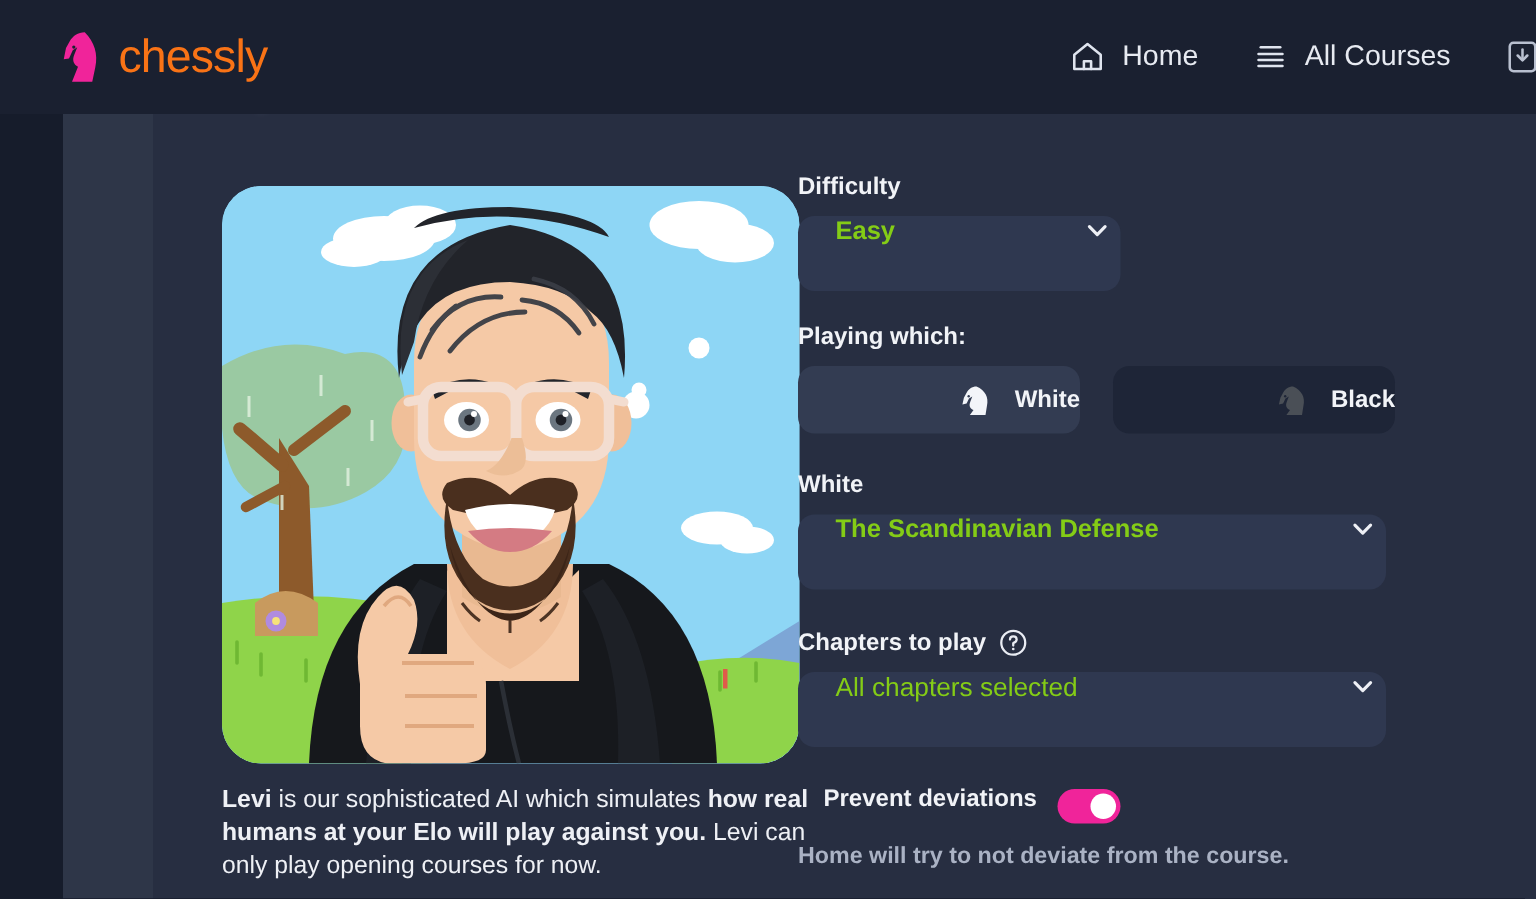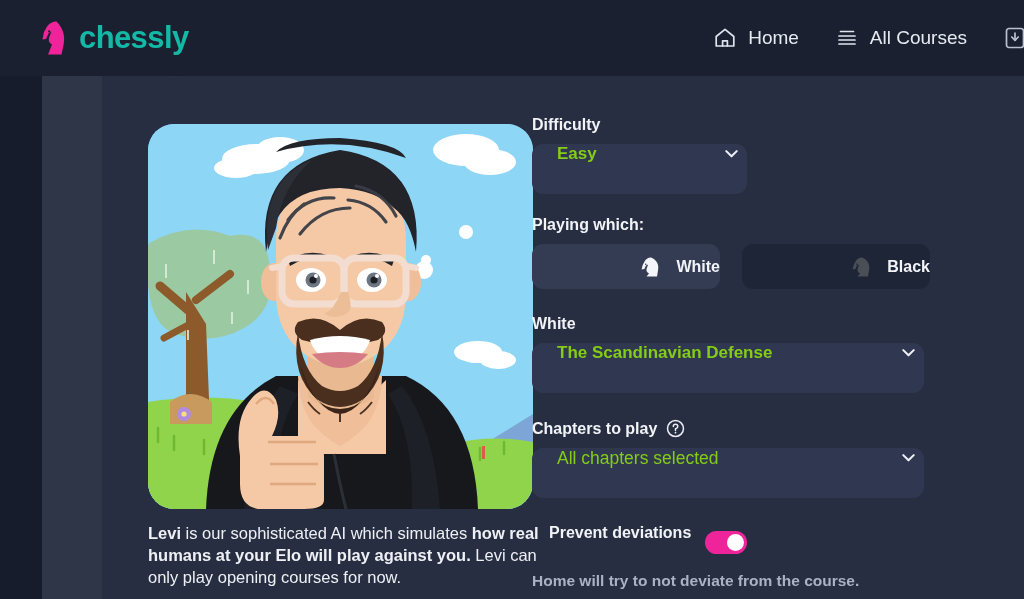--- a/index.html
+++ b/index.html
@@ -32,21 +32,21 @@
 
   
   .header {
     position: absolute; left: 0; top: 0; width: 1024px; height: 76px;
     background: #1a2030;
     display: flex; align-items: center;
     z-index: 5;
   }
   .logo { display: flex; align-items: center; margin-left: 42px; gap: 7px; }
   .logo-mark { width: 30px; height: 34px; display: block; }
-  .logo-text { font-size: 31px; font-weight: bold; color: #14b8a6; letter-spacing: -0.6px; }
+  .logo-text { font-size: 31px; font-weight: normal; color: #f97316; letter-spacing: -0.6px; }
 
   .nav { margin-left: auto; display: flex; align-items: center; gap: 36px; padding-right: 0px; }
   .nav-item {
     display: flex; align-items: center; gap: 11px;
     color: #e7eaf1; font-size: 19px; cursor: pointer; white-space: nowrap;
   }
   .nav-icon { width: 24px; height: 24px; display: block; flex: 0 0 24px; }
   .nav-item-clipped { margin-right: -14px; }
 
   
@@ -360,21 +360,21 @@
       <div class="select wide">
         <span class="select-value normal">All chapters selected</span>
         <svg class="chev" viewBox="0 0 20 20" fill="none" stroke="#eef0f6" stroke-width="2.2" stroke-linecap="round" stroke-linejoin="round">
           <path d="M4.5 7.5 L10 13 L15.5 7.5"></path>
         </svg>
       </div>
 
       <div class="spacer-26"></div>
 
       <div class="toggle-row">
-        <span class="field-label" style="margin-bottom:18px;padding-left:17px;">Prevent deviations</span>
+        <span class="field-label" style="margin-bottom:8px;padding-left:17px;">Prevent deviations</span>
         <div class="switch">
           <div class="knob"></div>
         </div>
       </div>
       <div class="hint-text">Home will try to not deviate from the course.</div>
 
     </div>
   </div>
 </div>
 

